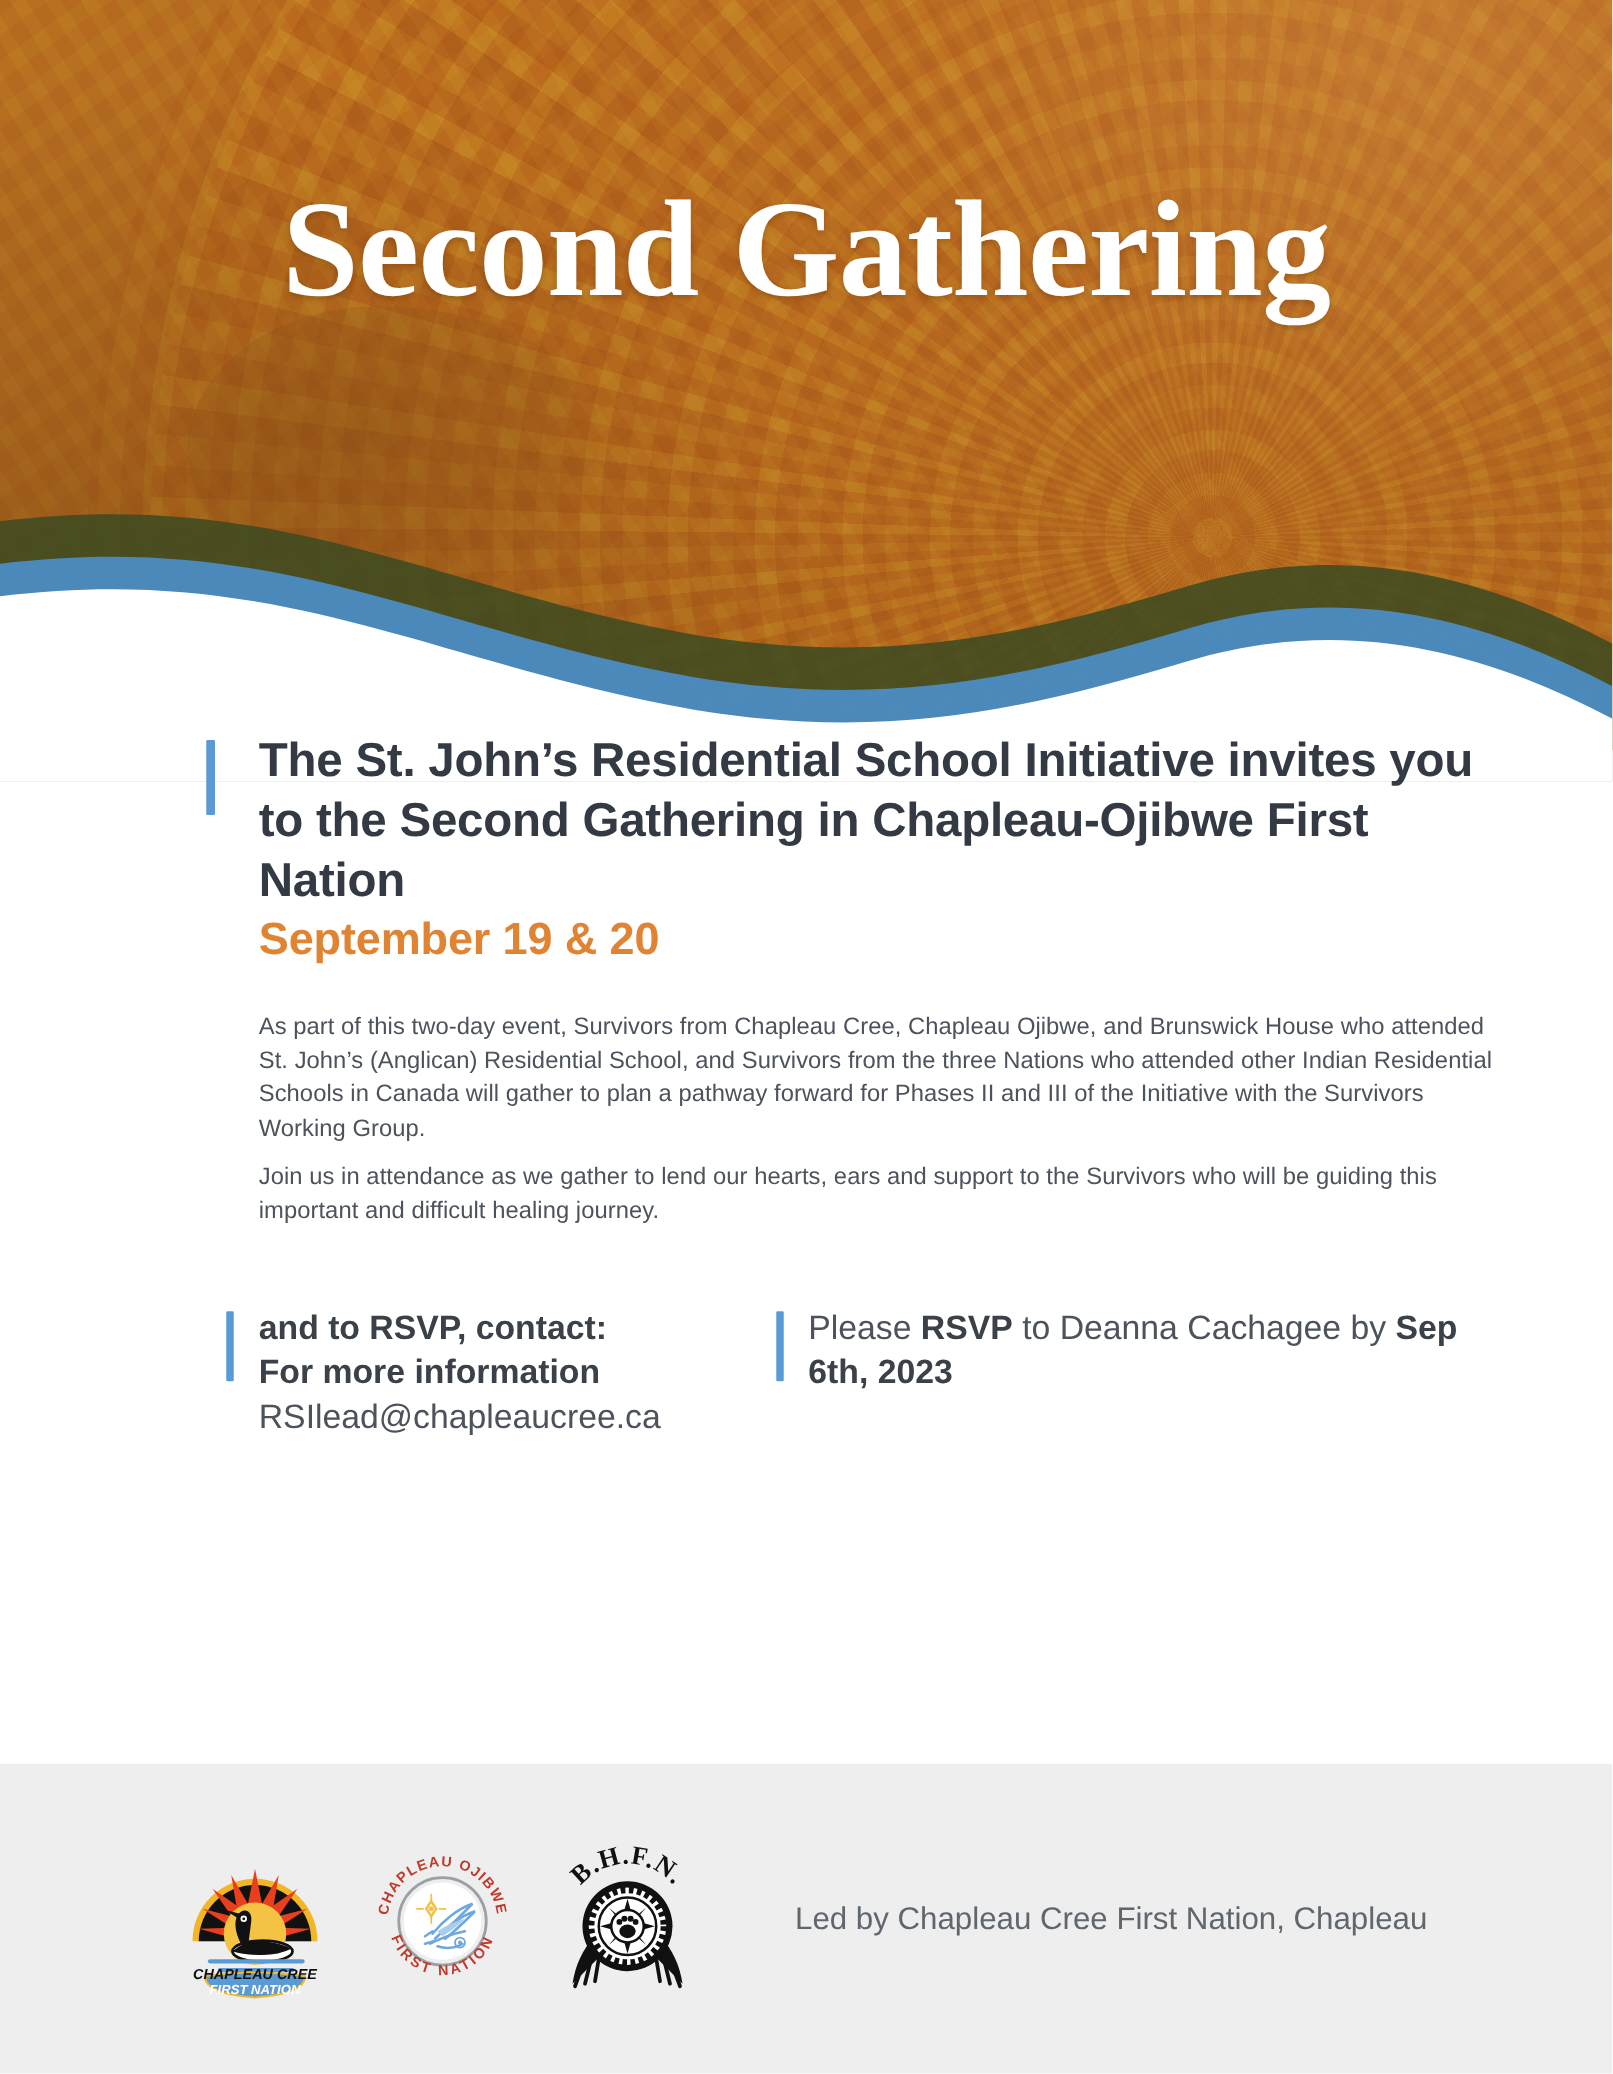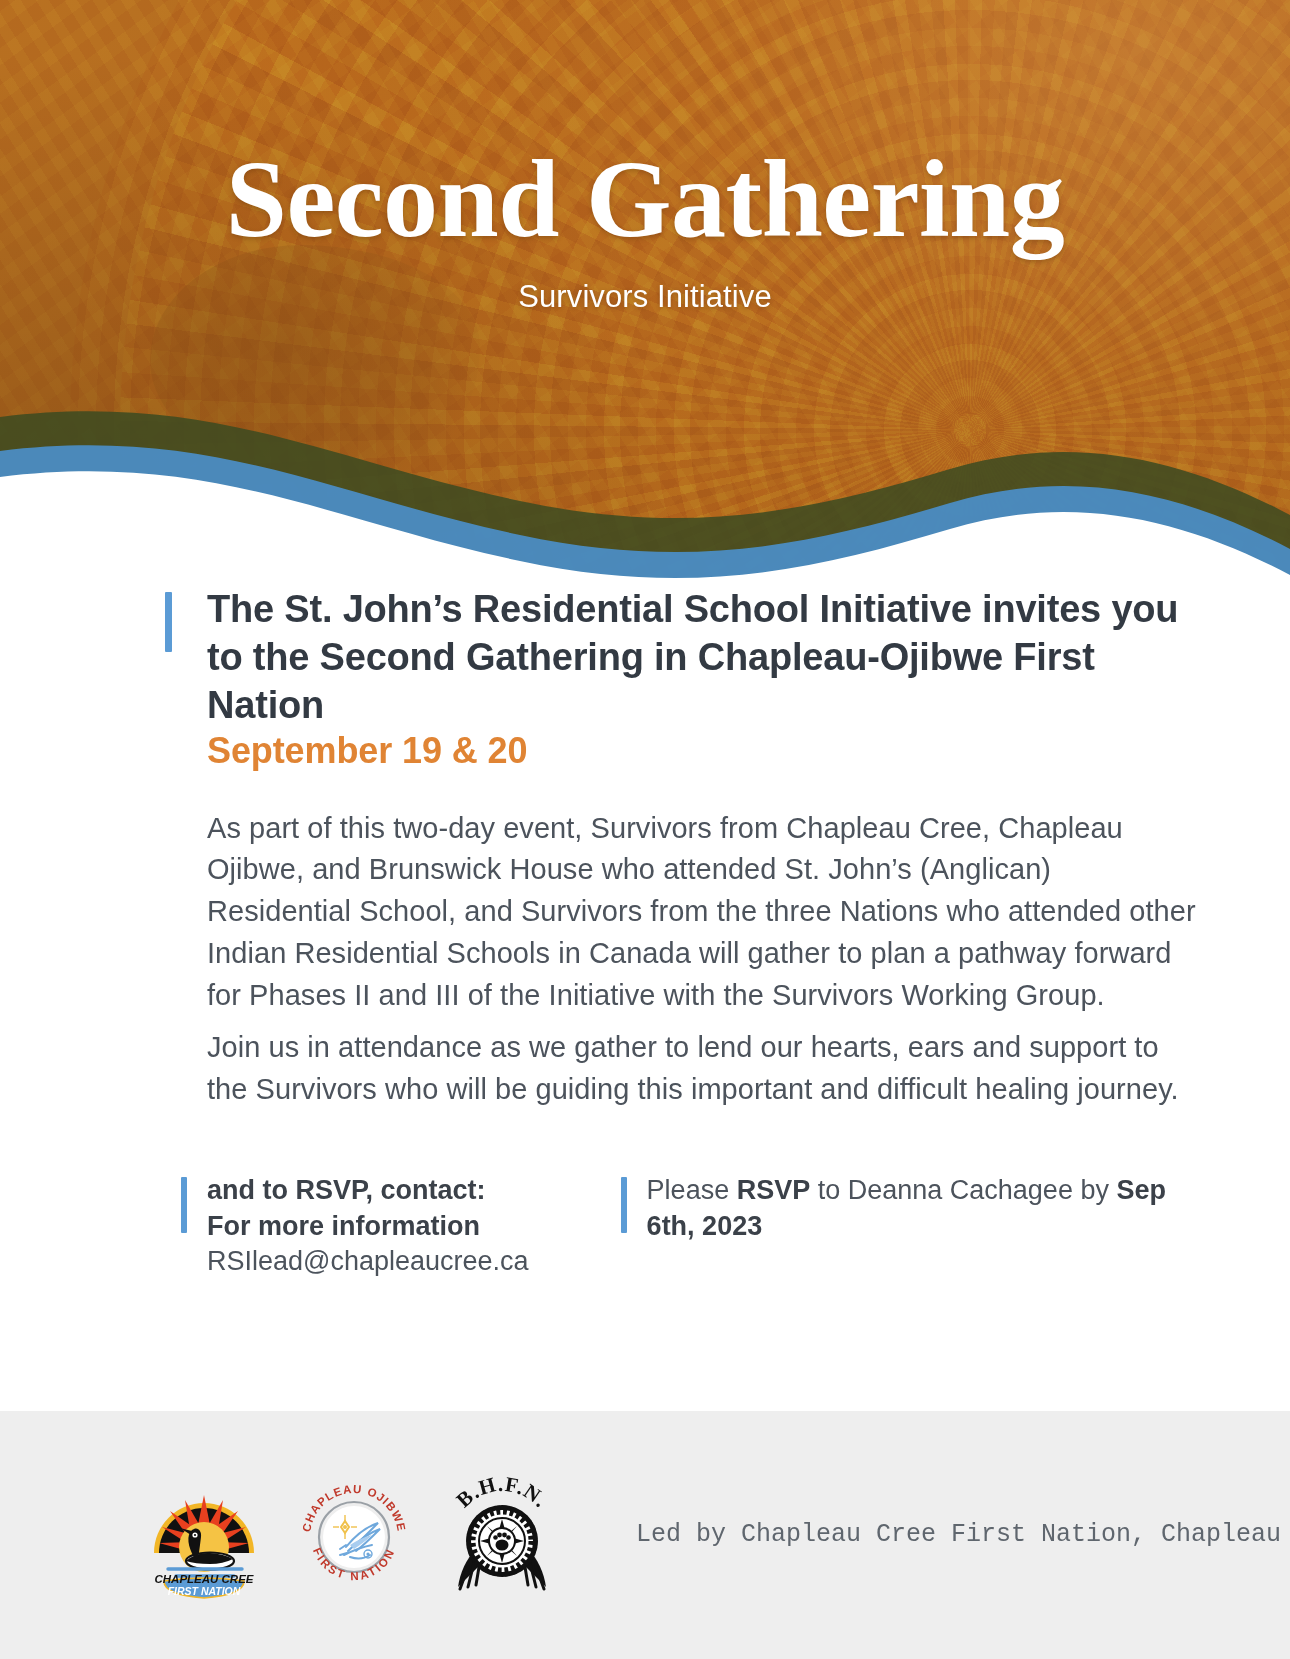--- a/index.html
+++ b/index.html
@@ -160,21 +160,21 @@
     font-weight:700;
     color:#e08434;
     letter-spacing:-0.1px;
   }
 
   .body-copy {
     padding-left:42px;
     margin-top:36px;
   }
   .body-copy p {
-    font-size:29px;
+    font-size:19px;
     line-height:1.44;
     color:#4c535c;
     font-weight:400;
     letter-spacing:0.05px;
   }
   .body-copy p + p { margin-top:11px; }
 
   
   .contact-row {
     display:flex;
@@ -222,41 +222,39 @@
     gap:24px;
     padding-left:138px;
   }
   .logo { flex:0 0 auto; }
   .footer-text {
     margin-left:70px;
     font-size:25px;
     line-height:1.46;
     color:#5f666e;
     font-weight:400;
-    font-family:Liberation Mono, monospace;
   }
 </style>
 </head>
 <body>
 
 <div class="poster">
 
   <div class="header">
     <div class="header-bg"></div>
     <div class="weave-a"></div>
     <div class="weave-b"></div>
     <div class="weave-c"></div>
     <div class="header-blob"></div>
     <div class="weave-shadow"></div>
     <div class="header-tint"></div>
 
     <div class="header-inner">
       <div class="poster-title">Second Gathering</div>
       <div class="poster-subtitle">
-        <div>Survivors Initiative</div>
       </div>
     </div>
   </div>
 
   <svg class="wave" viewBox="0 0 1290 230" preserveAspectRatio="none">
     <defs>
       <clipPath id="headerClip">
         <rect x="0" y="0" width="1290" height="230"></rect>
       </clipPath>
     </defs>

